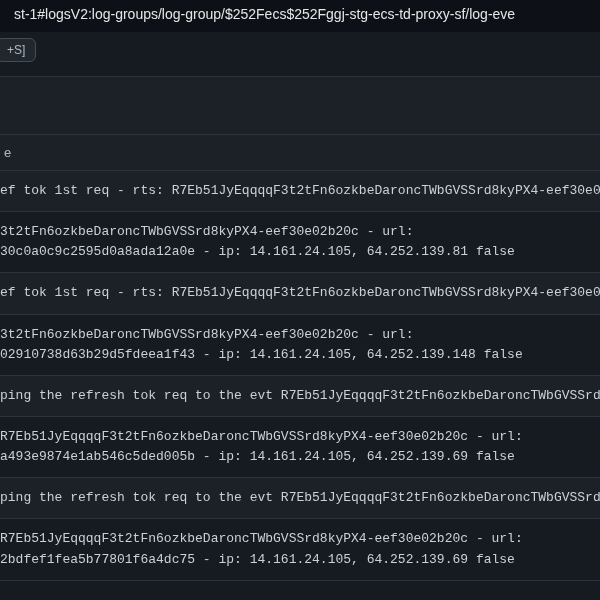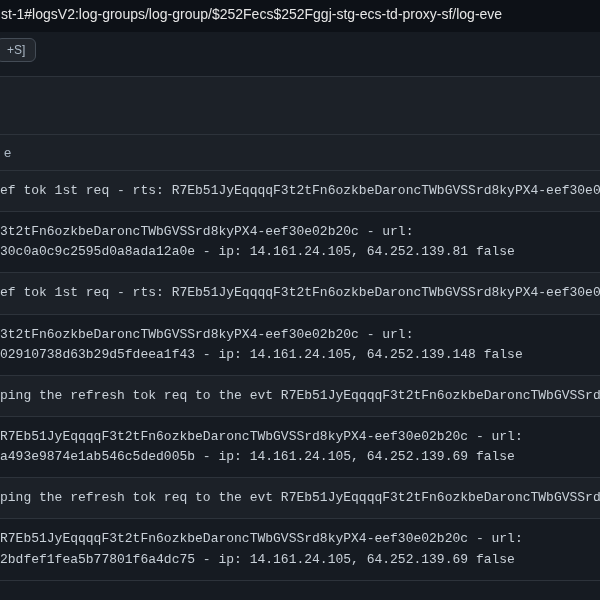--- a/index.html
+++ b/index.html
@@ -10,21 +10,21 @@
       font-size: 14px;
       width: 600px;
       height: 600px;
       overflow: hidden;
     }
     .url-bar {
       background: #0d1117;
       color: #e6e6e6;
       font-family: -apple-system, BlinkMacSystemFont, "Segoe UI", sans-serif;
       font-size: 14px;
-      padding: 6px 0 10px 1px;
+      padding: 6px 0 10px 14px;
       white-space: nowrap;
       overflow: hidden;
     }
     .shortcut-row {
       padding: 6px 0 14px 0;
       border-bottom: 1px solid #2d333b;
     }
     .shortcut-pill {
       display: inline-block;
       background: #22272e;

